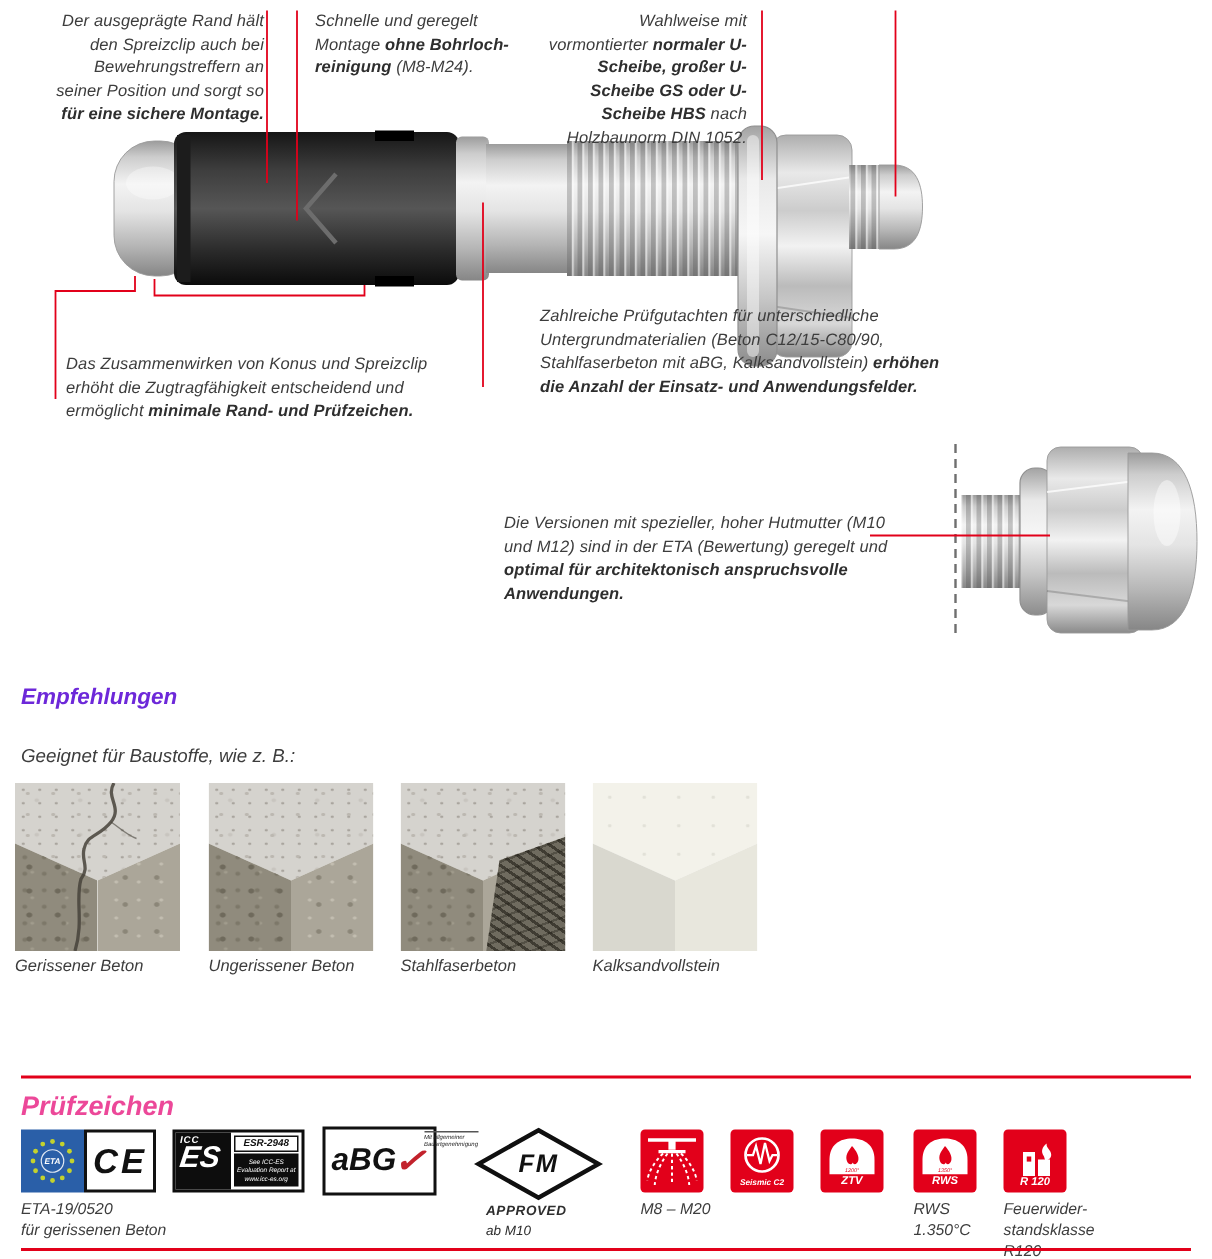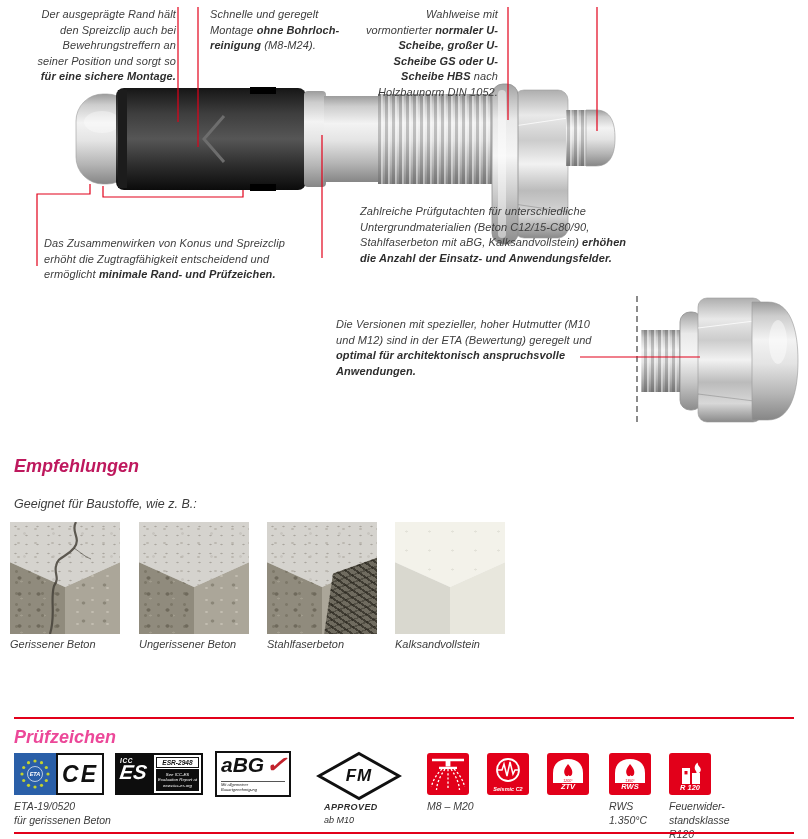--- a/index.html
+++ b/index.html
@@ -7,22 +7,22 @@
         font-family:"Liberation Sans",sans-serif;color:#3d3d3d;font-style:italic;}
   .diagram{position:absolute;left:0;top:0;width:808px;height:460px;}
   .callout{position:absolute;font-size:11px;line-height:15.5px;letter-spacing:.1px;color:#3d3d3d;z-index:2;}
   .callout b{font-weight:bold;color:#2e2e2e;}
   #c1{left:30px;top:7px;width:146px;text-align:right;}
   #c2{left:210px;top:7px;width:132px;}
   #c3{left:358px;top:7px;width:140px;text-align:right;}
   #c4{left:608px;top:7px;width:198px;}
   #c5{left:44px;top:236px;width:256px;}
   #c6{left:336px;top:204px;width:274px;margin-left:24px;}
-  #c7{left:336px;top:317px;width:258px;}
-  .h-red{position:absolute;left:14px;top:456px;font-size:18px;font-weight:bold;color:#be185d;}
+  #c7{left:336px;top:342px;width:258px;}
+  .h-red{position:absolute;left:14px;top:456px;font-size:15px;font-weight:bold;color:#6d28d9;}
   .sub{position:absolute;left:14px;top:497px;font-size:12.5px;color:#3d3d3d;}
   
   .swatch{position:absolute;top:522px;width:110px;height:112px;}
   .face{position:absolute;inset:0;}
   .face.top{clip-path:polygon(0 0,100% 0,100% 36%,50% 58%,0 36%);background-color:#d5d3ce;
     background-image:radial-gradient(#bcb8b1 1px,transparent 1.6px),radial-gradient(#c8c5bf 1.2px,transparent 1.9px),radial-gradient(#a9a59e .8px,transparent 1.3px);
     background-size:17px 14px,29px 23px,11px 9px;}
   .face.left{clip-path:polygon(0 36%,50% 58%,50% 100%,0 100%);background-color:#908b7d;
     background-image:radial-gradient(#6f6a5c 1.6px,transparent 2.4px),radial-gradient(#7d7869 1.2px,transparent 2px),radial-gradient(#a19c8d 1px,transparent 1.6px);
     background-size:19px 16px,13px 11px,23px 17px;}
@@ -48,21 +48,21 @@
           font-size:23px;font-weight:bold;color:#111;letter-spacing:2px;}
   .badge-icc{left:115px;display:flex;width:88px;height:42px;border:2px solid #0d0d0d;background:#fff;box-sizing:border-box;}
   .icc-left{background:#0d0d0d;color:#fff;width:37px;padding:2px 0 0 3px;box-sizing:border-box;}
   .icc-small{font-size:6.5px;font-weight:bold;letter-spacing:.6px;}
   .icc-big{font-size:20px;font-weight:bold;transform:skewX(-8deg);line-height:17px;}
   .icc-right{flex:1;display:flex;flex-direction:column;padding:2px;gap:1px;}
   .esr{border:1.2px solid #111;font-size:6.6px;font-weight:bold;text-align:center;padding:1px 0;color:#111;}
   .icc-note{background:#0d0d0d;color:#fff;font-size:4.3px;line-height:5.4px;text-align:center;flex:1;
             display:flex;align-items:center;justify-content:center;padding:1px;}
   .badge-abg{left:215px;top:751px;width:76px;height:46px;border:2.5px solid #111;background:#fff;box-sizing:border-box;
-             display:flex;flex-direction:column;justify-content:space-between;padding:1px 4px 2px 4px;}
+             display:flex;flex-direction:row;justify-content:space-between;padding:1px 4px 2px 4px;}
   .abg-row{display:flex;align-items:center;justify-content:space-between;}
   .abg-txt{font-size:21px;font-weight:bold;color:#111;line-height:22px;}
   .abg-check{font-size:22px;font-weight:bold;color:#c2222c;line-height:20px;transform:scaleX(1.2);}
   .abg-note{font-size:4px;line-height:4.8px;color:#222;border-top:.6px solid #555;padding-top:1px;}
   .badge-fm{left:316px;top:750px;width:86px;height:52px;}
   .fm-label{position:absolute;inset:0;display:flex;align-items:center;justify-content:center;
             font-size:17px;font-weight:bold;color:#111;letter-spacing:1px;}
   .fm-cap{position:absolute;left:324px;top:801px;font-size:9px;line-height:12.5px;color:#2e2e2e;}
   .fm-cap .b1{font-weight:bold;letter-spacing:.4px;}
   .red-sq{position:absolute;top:753px;width:42px;height:42px;background:#e2001a;border-radius:3px;

